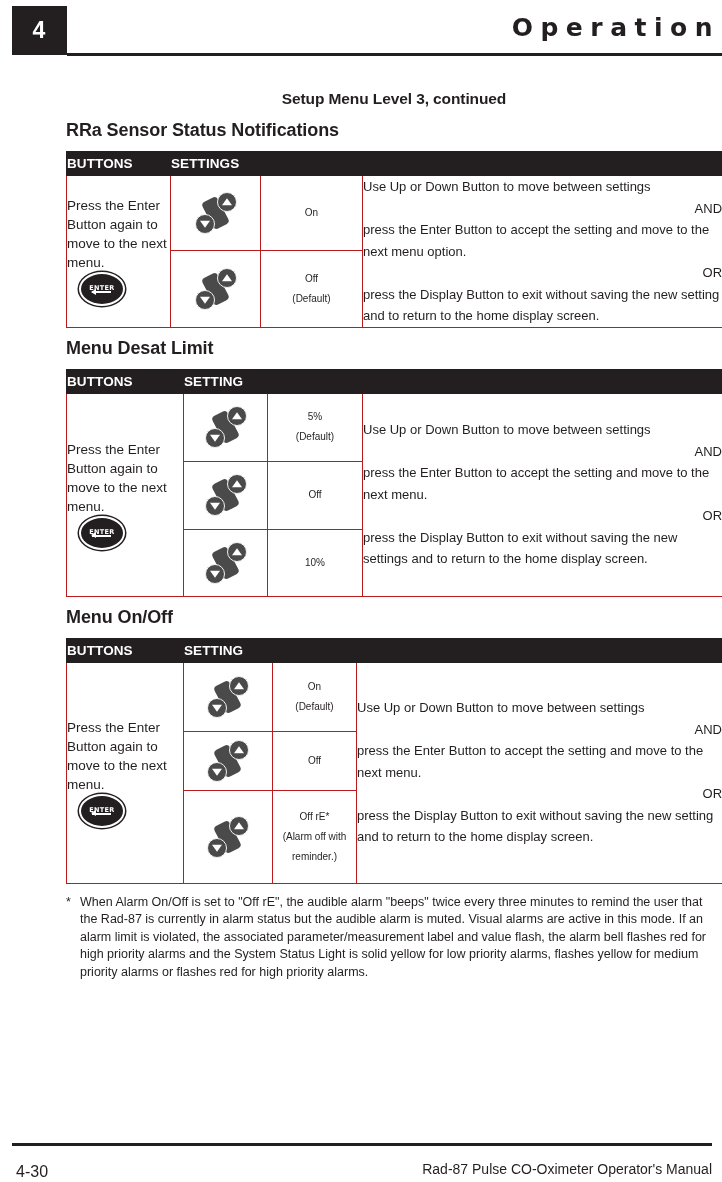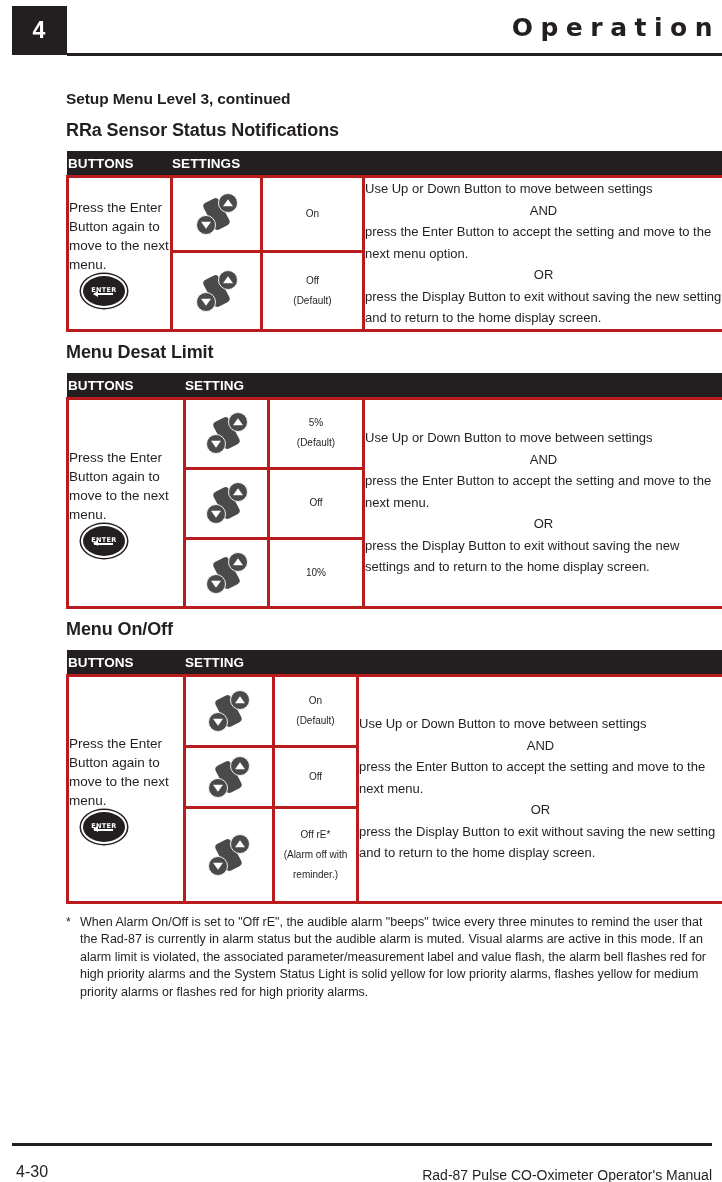--- a/index.html
+++ b/index.html
@@ -63,20 +63,21 @@
     top: 90px;
     width: 656px;
   }
 
   h2.section-title {
     font-size: 15.5px;
     font-weight: bold;
     margin: 0 0 12px 0;
     color: #231f20;
     letter-spacing: -0.1px;
+    text-align: center;
   }
   h3.sub-title {
     font-size: 18px;
     font-weight: bold;
     margin: 0 0 10px 0;
     color: #231f20;
     letter-spacing: -0.1px;
   }
   p.body-text {
     font-size: 13.5px;
@@ -87,21 +88,21 @@
   }
 
   
   .menu-table {
     border-collapse: collapse;
     width: 656px;
     table-layout: fixed;
     margin-bottom: 10px;
   }
   .menu-table td, .menu-table th {
-    border: 3px solid #b91c1c;
+    border: 1px solid #b91c1c;
     padding: 0;
     vertical-align: middle;
   }
   .menu-table thead th {
     background: #231f20;
     color: #ffffff;
     border: 1px solid #231f20;
     height: 23px;
     font-size: 13.5px;
     font-weight: bold;
@@ -126,21 +127,21 @@
     color: #231f20;
     padding: 4px 2px;
   }
   .cell-instructions {
     padding: 6px 10px 6px 14px;
     font-size: 13px;
     line-height: 21.5px;
     color: #231f20;
   }
   .instr-line { display: block; }
-  .instr-center { display: block; text-align: center; }
+  .instr-center { display: block; text-align: right; }
 
   
   .updown-icon {
     display: inline-block;
     position: relative;
     width: 42px;
     height: 44px;
     vertical-align: middle;
   }
   .updown-icon .bar {
@@ -260,21 +261,21 @@
   }
   .footer-left {
     position: absolute;
     left: 4px; top: 20px;
     font-size: 16px;
     color: #231f20;
     margin-left: 12px;
   }
   .footer-right {
     position: absolute;
-    right: 10px; top: 24px;
+    right: 10px; top: 18px;
     font-size: 14px;
     color: #231f20;
   }
 </style>
 </head>
 <body>
 
 <div class="page-header">
   <div class="chapter-box">
     <span>4</span>

